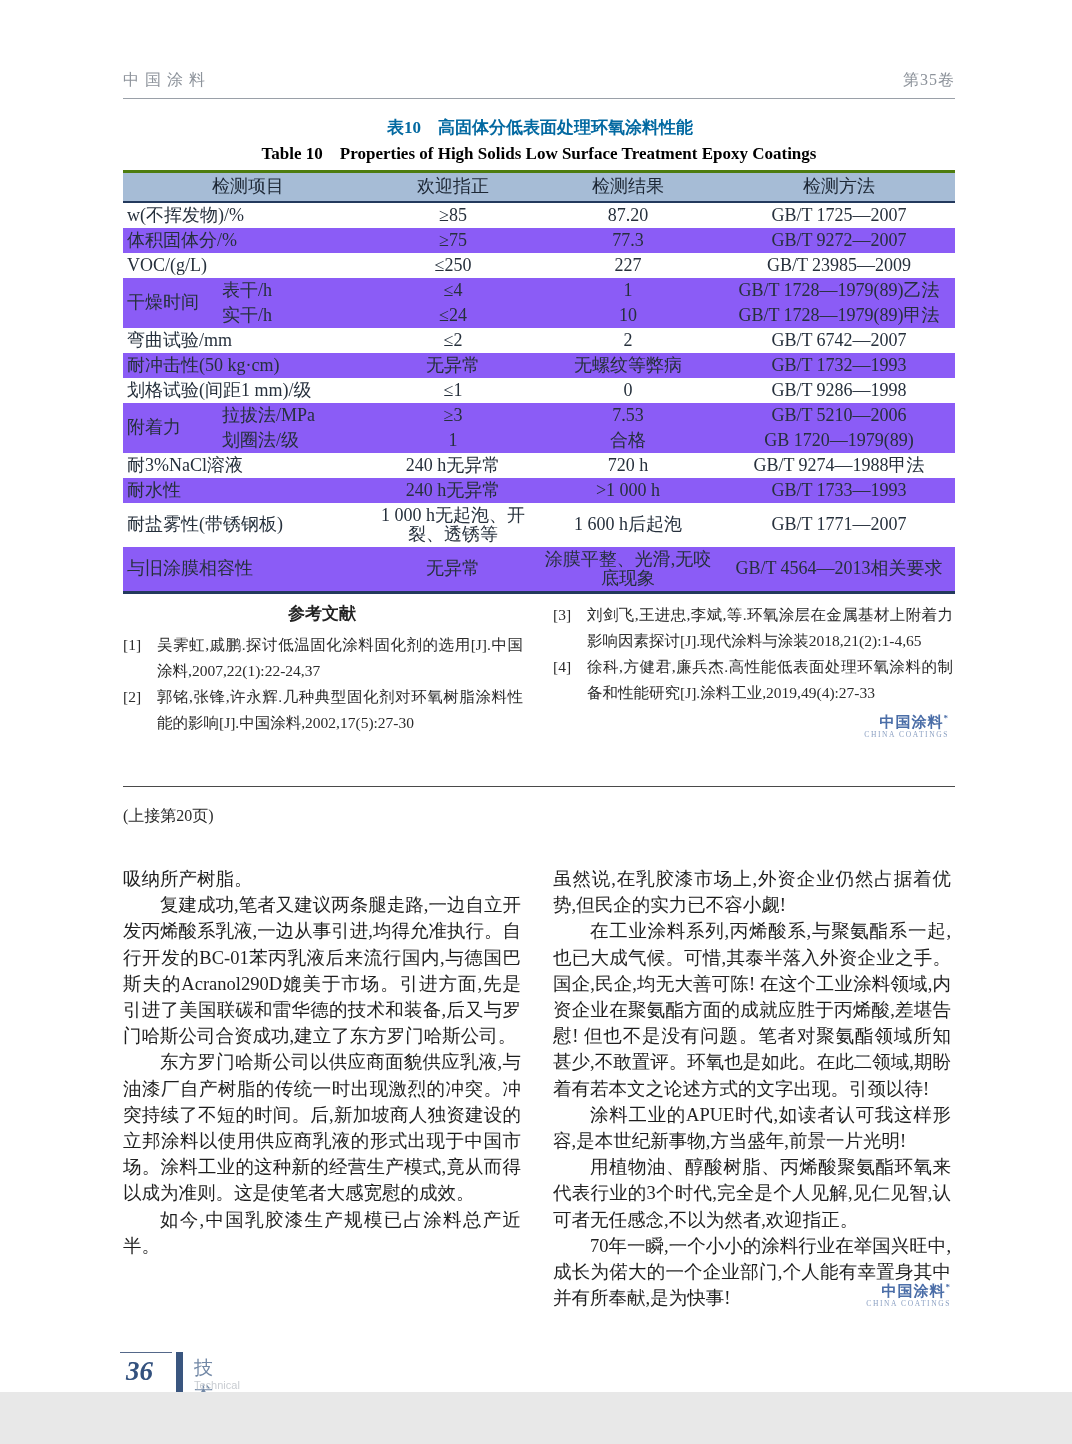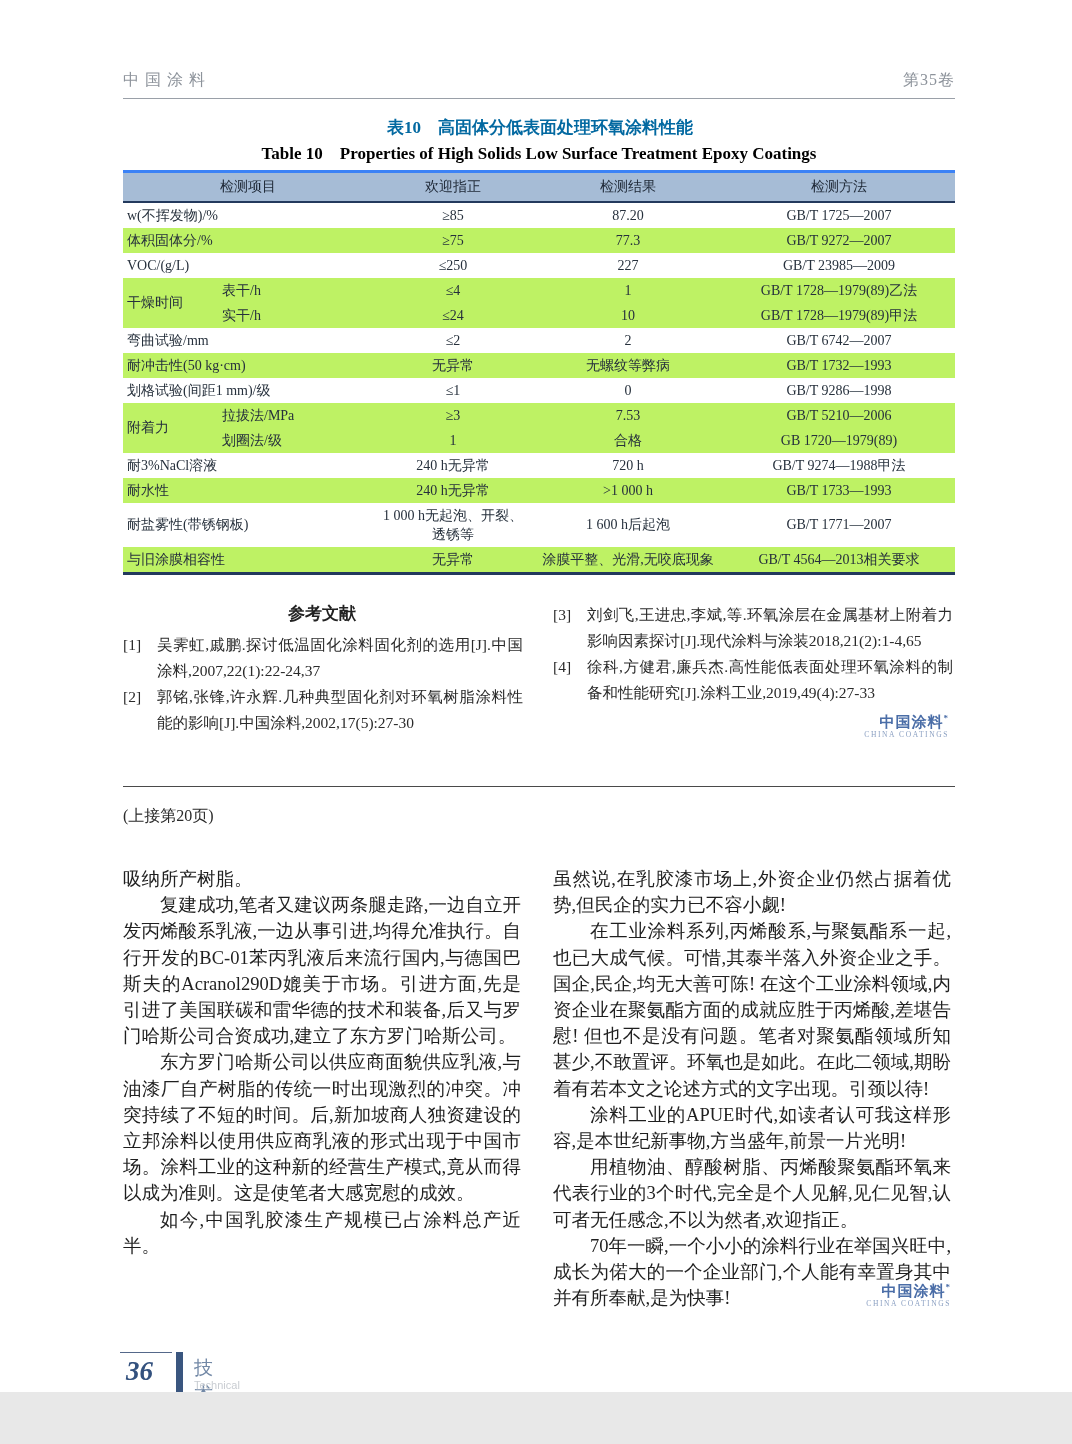--- a/index.html
+++ b/index.html
@@ -24,33 +24,33 @@
     font-size:17px; font-weight:bold; color:#0369a1;
   }
   .caption-en {
     position:absolute; left:123px; top:142px; width:832px; text-align:center;
     font-size:17px; font-weight:bold; color:#000000;
   }
   
   table.props {
     position:absolute; left:123px; top:170px; width:832px;
     border-collapse:collapse; table-layout:fixed;
-    font-size:14px; color:#26303c;
-    border-top:3px solid #3b82f6; border-bottom:3px solid #23395d;
+    font-size:18px; color:#26303c;
+    border-top:3px solid #4d7c0f; border-bottom:3px solid #23395d;
   }
   table.props col.c0{width:95px;} table.props col.c1{width:155px;}
   table.props col.c2{width:160px;} table.props col.c3{width:190px;}
   table.props col.c4{width:232px;}
   table.props th, table.props td { padding:3px 4px; line-height:19px; vertical-align:middle; }
   table.props thead th {
     background:#a6bcd6; font-weight:normal; text-align:center; height:30px;
     border-bottom:2px solid #23395d; color:#1d2735;
   }
   table.props td { height:25px; }
-  table.props tr.stripe td { background:#bef264; }
+  table.props tr.stripe td { background:#8b5cf6; }
   td.item, td.group { text-align:left; padding-left:8px; }
   td.sub { text-align:left; padding-left:4px; }
   td.center { text-align:center; }
   
   .ref-title {
     position:absolute; left:123px; top:602px; width:398px; text-align:center;
     font-size:17px; font-weight:bold; color:#222;
   }
   .refs { position:absolute; width:400px; font-size:15.5px; line-height:26px; color:#2a2a2a; text-align:justify; }
   .refs-left  { left:123px; top:632px; }

